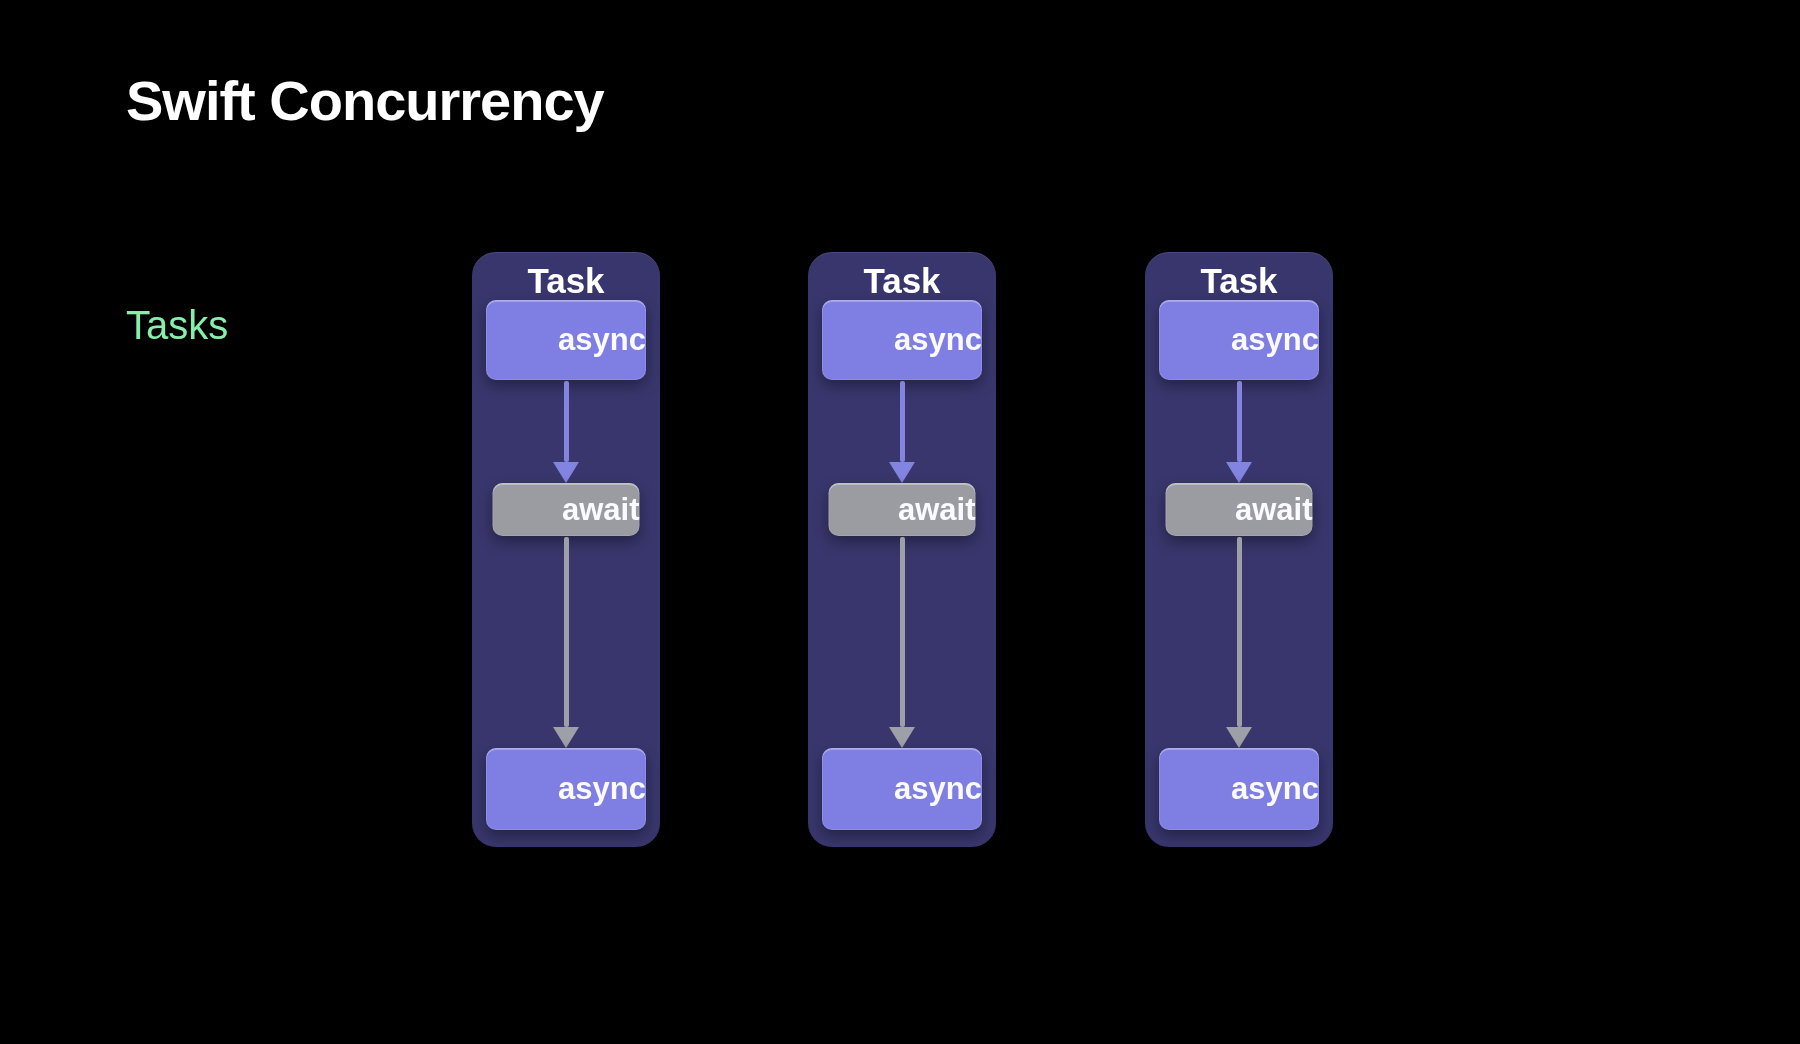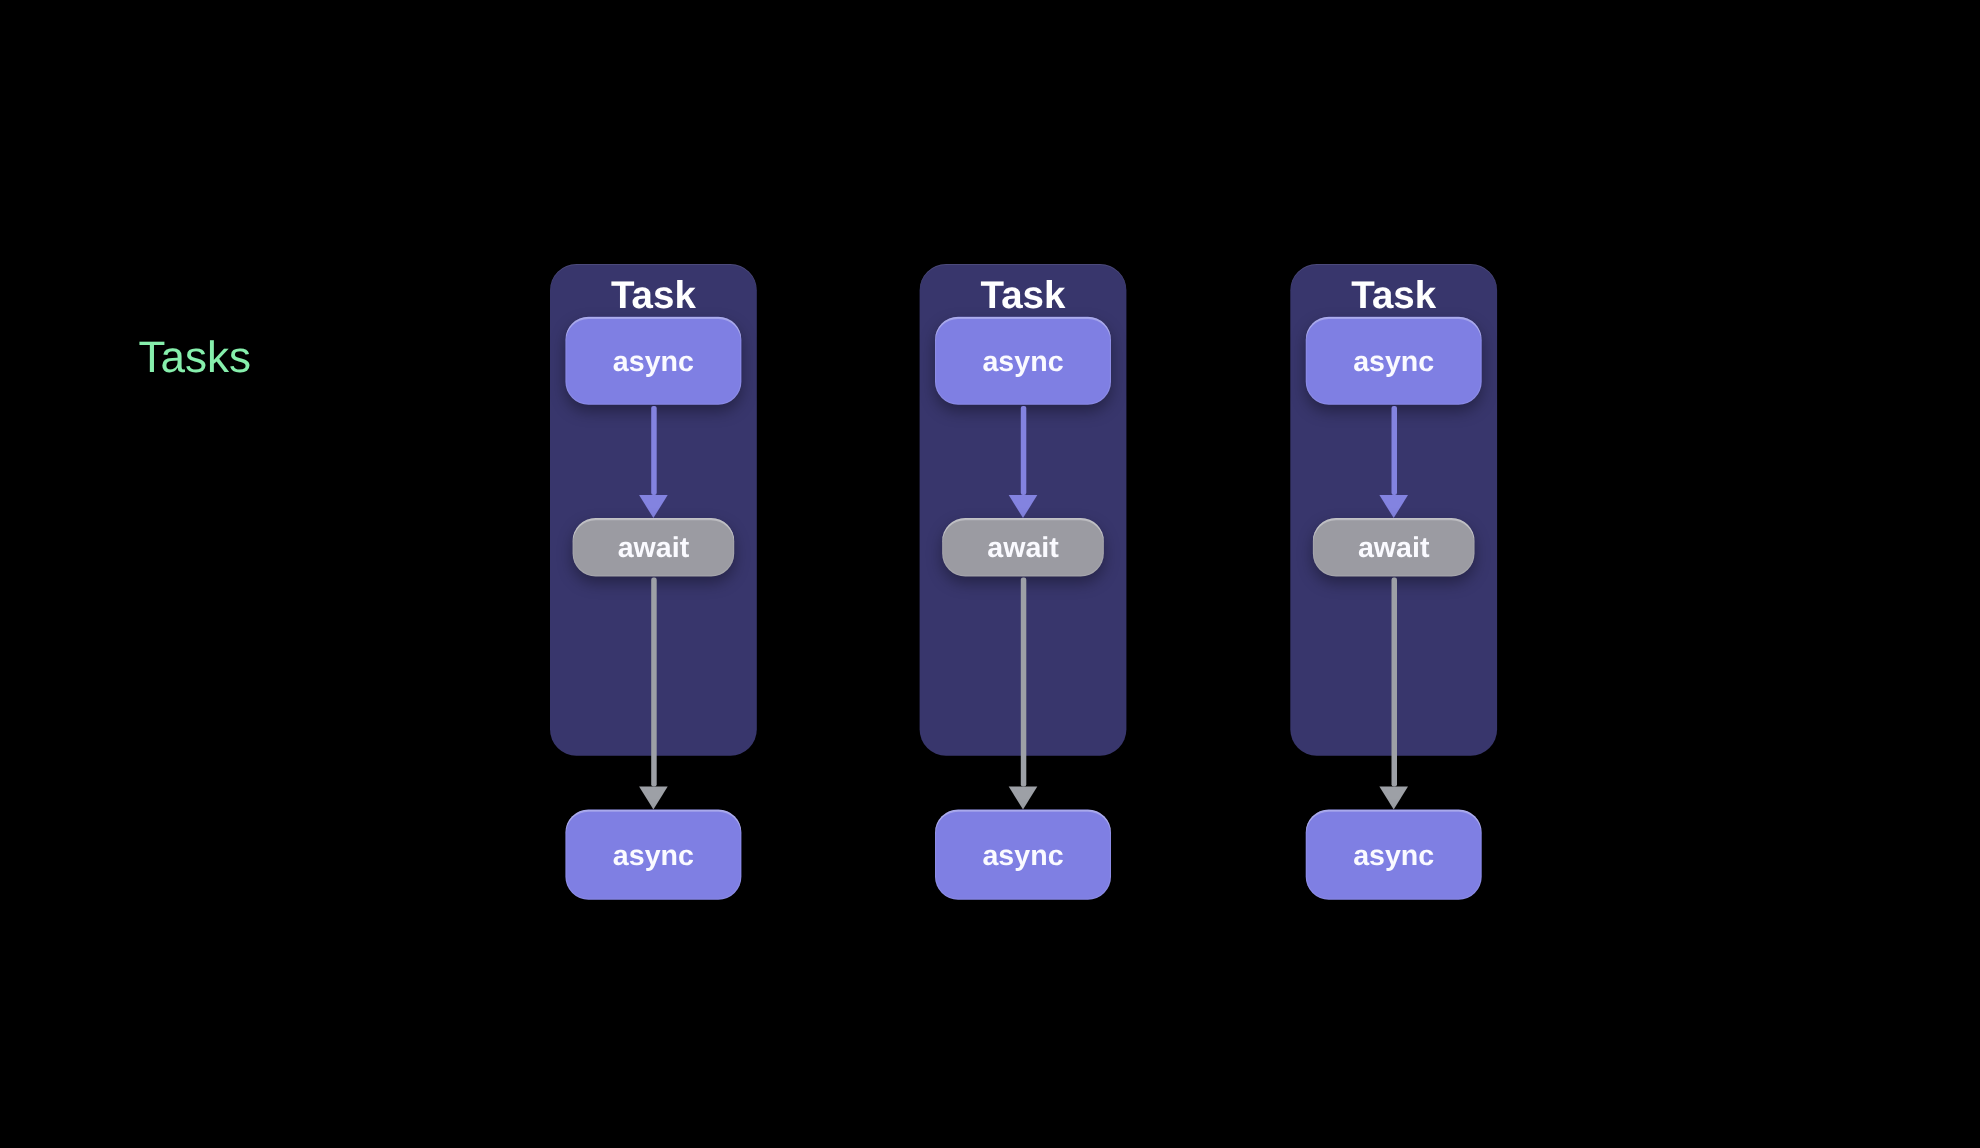--- a/index.html
+++ b/index.html
@@ -36,48 +36,47 @@
   .section-label {
     position: absolute;
     left: 126px;
     top: 303px;
     font-size: 40px;
     font-weight: 400;
     color: #86efac;
   }
   .task-column {
     position: absolute;
-    top: 240px;
+    top: 252px;
     width: 188px;
-    height: 447px;
+    height: 595px;
     background: var(--color-column-bg);
     border-radius: 24px;
     box-shadow: inset 0 1px 0 rgba(255,255,255,0.10), 0 14px 30px rgba(0,0,0,0.55);
-    margin-left: 28px;
   }
   .task-column.c1 { left: 472px; }
   .task-column.c2 { left: 808px; }
   .task-column.c3 { left: 1145px; }
   .col-title {
     position: absolute;
     top: 9px;
     left: 0;
     width: 100%;
     text-align: center;
     font-size: 35px;
     font-weight: 700;
     color: var(--color-text);
   }
   .box {
     position: absolute;
-    border-radius: 21px;
+    border-radius: 10px;
     display: flex;
     align-items: center;
-    justify-content: center;
-    font-size: 26px;
+    justify-content: flex-end;
+    font-size: 31px;
     font-weight: 600;
     color: #fafaff;
   }
   .box.async {
     left: 14px;
     width: 160px;
     height: 80px;
     background: var(--color-async-box);
     box-shadow: inset 0 2px 0 rgba(255,255,255,0.28), inset 0 0 0 1px rgba(255,255,255,0.10), 0 6px 14px rgba(0,0,0,0.35);
   }
@@ -116,20 +115,21 @@
   .arrow.purple .head { border-top: 21px solid var(--color-purple-arrow); }
   .arrow.gray { top: 285px; height: 211px; }
   .arrow.gray .line { background: var(--color-gray-arrow); }
   .arrow.gray .head { border-top: 21px solid var(--color-gray-arrow); }
 </style>
 </head>
 <body>
 
 <div class="slide">
 
+  <h1 class="slide-title">Swift Concurrency</h1>
 
   <div class="section-label">Tasks</div>
 
   <div class="task-column c1">
     <div class="col-title">Task</div>
     <div class="box async top">
       <span>async</span>
     </div>
     <div class="arrow purple">
       <div class="line"></div>

